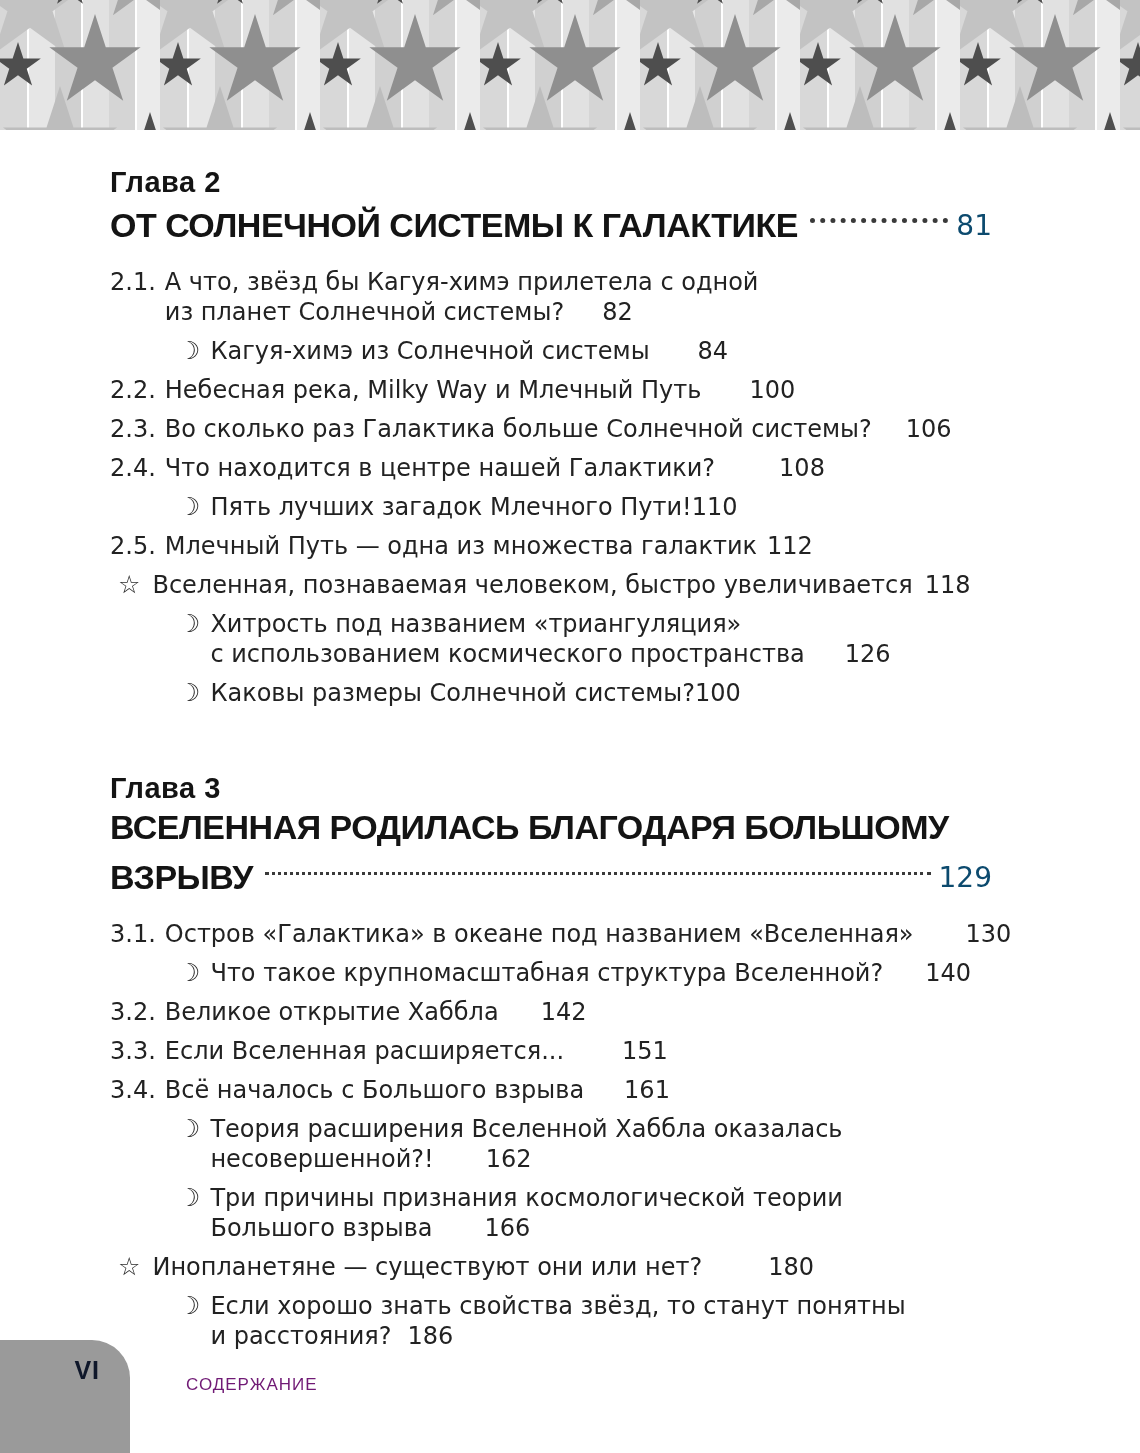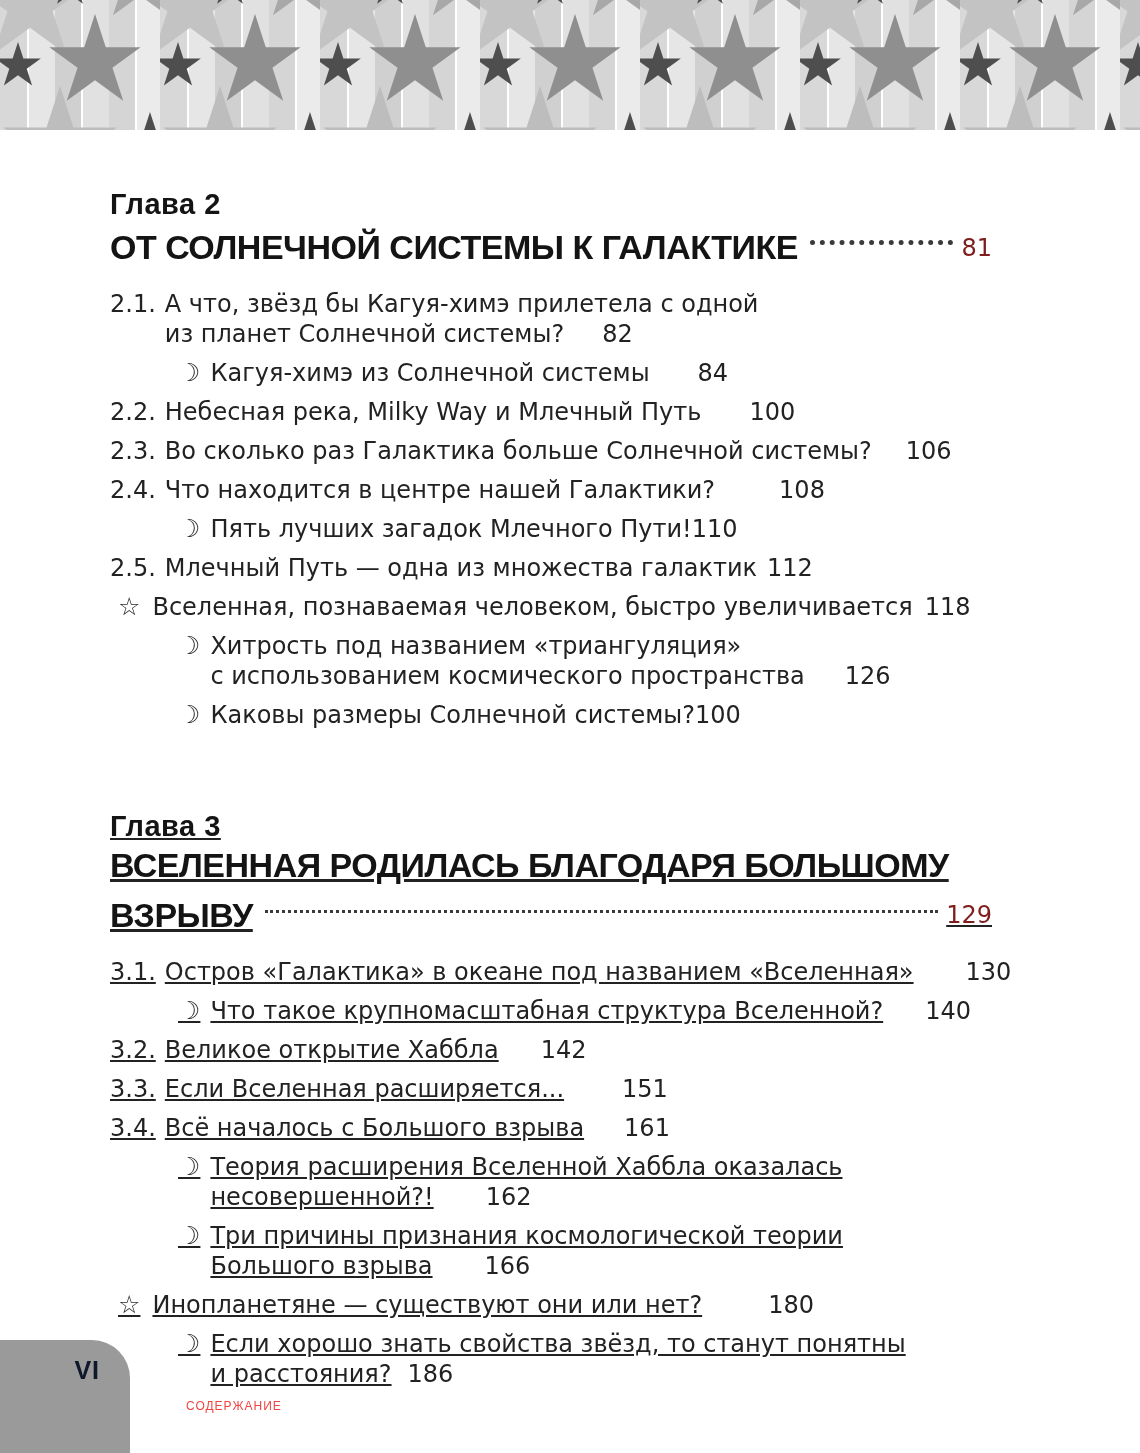--- a/index.html
+++ b/index.html
@@ -20,22 +20,22 @@
     width: 1140px; height: 130px;
     display: block;
   }
   
   .content {
     position: absolute;
     top: 130px; left: 110px;
     width: 882px;
     color: #222222;
   }
-  .chapter { margin-top: 58px; }
-  .chapter + .chapter { margin-top: 80px; text-decoration: underline; }
+  .chapter { margin-top: 36px; }
+  .chapter + .chapter { margin-top: 64px; }
   .chapter-label {
     font-family: "Liberation Sans", sans-serif;
     font-weight: bold;
     font-size: 29px;
     letter-spacing: 0.5px;
     color: #141414;
   }
   .chapter-title-line,
   .chapter-title {
     font-family: "Liberation Sans", sans-serif;
@@ -52,22 +52,22 @@
   }
   .chapter .chapter-title-row:first-of-type { margin-top: 6px; }
   .leader {
     flex: 1;
     min-width: 40px;
     margin: 0 8px 10px 12px;
     border-bottom: 5px dotted #3a3a3a;
   }
   .leader.fine { border-bottom: 3px dotted #3a3a3a; margin-bottom: 9px; }
   .chapter-page {
-    font-size: 24px;
-    color: #7f1d1d;
+    font-size: 28px;
+    color: #0c4a6e;
     line-height: 1.2;
   }
   .toc { margin-top: 18px; font-size: 24px; }
   .toc-entry {
     display: flex;
     margin-top: 9px;
     line-height: 30px;
     color: #222222;
   }
   .toc-entry.moon { margin-left: 68px; }
@@ -90,25 +90,25 @@
     position: absolute;
     top: 16px; right: 30px;
     color: #0f172a;
     font-family: "Liberation Sans", sans-serif;
     font-weight: bold;
     font-size: 25px;
     letter-spacing: 1px;
   }
   .footer-label {
     position: absolute;
-    left: 186px; bottom: 40px;
-    font-family: "Liberation Sans", sans-serif;
-    font-size: 12px;
+    left: 186px; bottom: 58px;
+    font-family: "Liberation Sans", sans-serif;
+    font-size: 17px;
     letter-spacing: 1px;
-    color: #ef4444;
+    color: #701a75;
   }
 </style>
 </head>
 <body>
 
 <div class="page">
 
   <svg class="banner" width="1140" height="130" xmlns="http://www.w3.org/2000/svg" xmlns:xlink="http://www.w3.org/1999/xlink" aria-hidden="true">
     <defs>
       <polygon id="star5" points="0,-1 0.2246,-0.309 0.951,-0.309 0.3633,0.1181 0.5878,0.809 0,0.382 -0.5878,0.809 -0.3633,0.1181 -0.951,-0.309 -0.2246,-0.309"></polygon>

